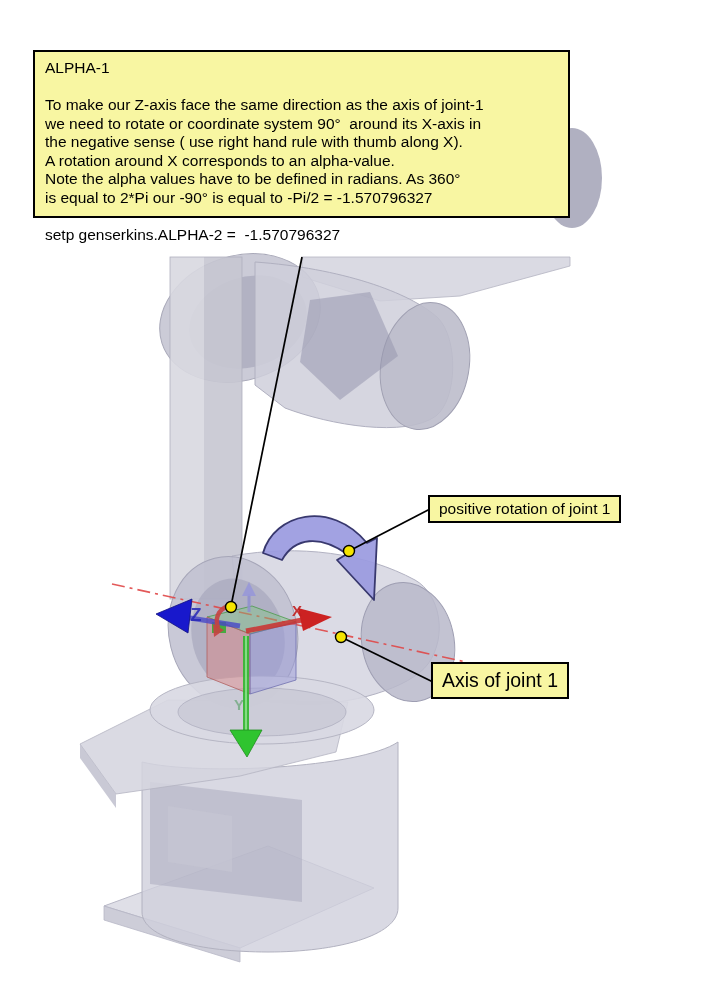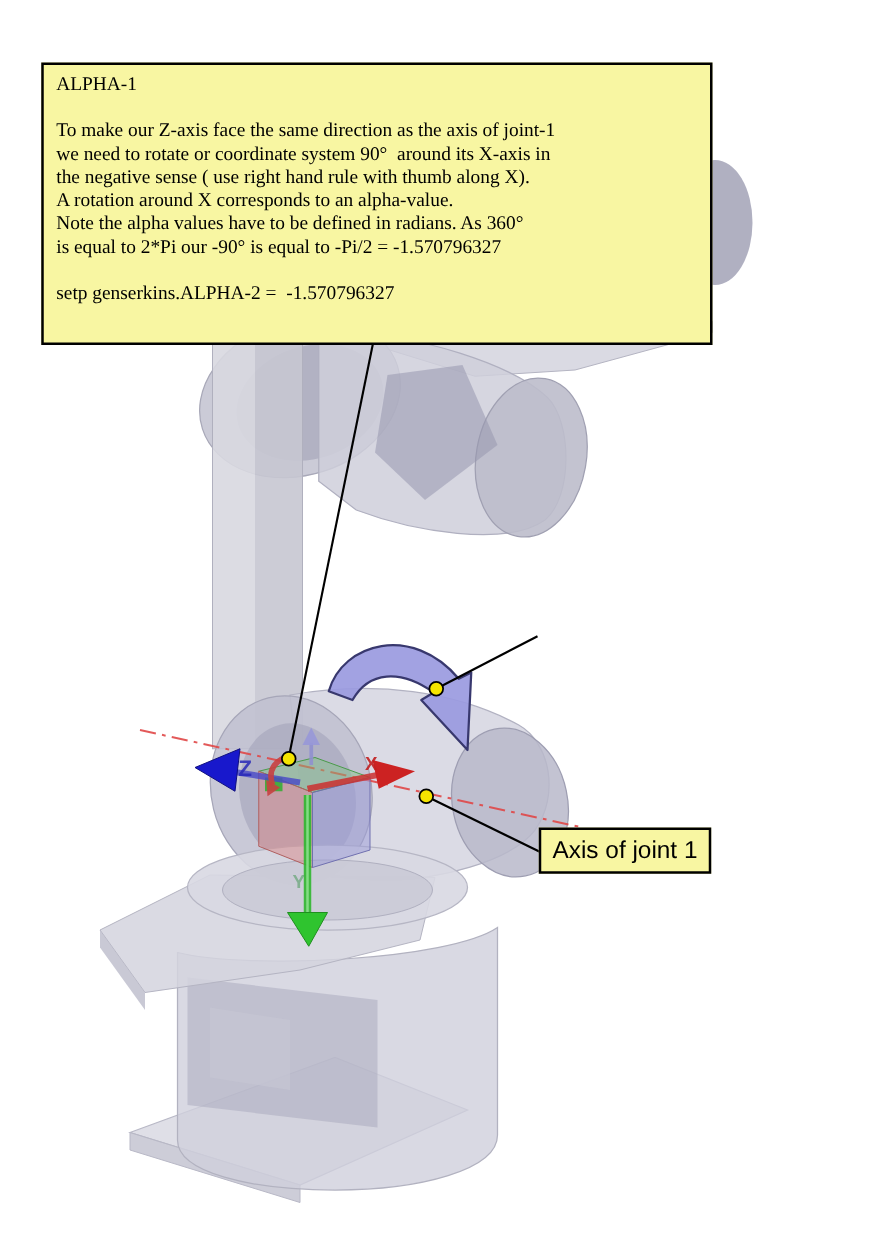--- a/index.html
+++ b/index.html
@@ -8,30 +8,29 @@
     width: 707px;
     height: 1000px;
     background: #ffffff;
     font-family: "Liberation Sans", sans-serif;
     overflow: hidden;
   }
   .stage svg { position: absolute; left: 0; top: 0; }
   .callout-main {
     position: absolute;
     left: 33px; top: 50px;
-    width: 537px; height: 226px;
+    width: 537px; height: 168px;
     box-sizing: border-box;
     background: #f8f6a2;
     border: 2px solid #000000;
     padding: 7px 10px;
     font-size: 15.5px;
     line-height: 18.5px;
     color: #000000;
     z-index: 3;
-    font-family: Liberation Serif, serif;
   }
   .callout-title { white-space: pre; margin-bottom: 18.5px; }
   .callout-body  { white-space: pre; }
   .callout-cmd   { white-space: pre; margin-top: 18.5px; }
   .tag {
     position: absolute;
     box-sizing: border-box;
     background: #f8f6a2;
     border: 2px solid #000000;
     color: #000000;
@@ -143,15 +142,16 @@
     <div class="callout-title">ALPHA-1</div>
     <div class="callout-body">To make our Z-axis face the same direction as the axis of joint-1
 we need to rotate or coordinate system 90°  around its X-axis in
 the negative sense ( use right hand rule with thumb along X).
 A rotation around X corresponds to an alpha-value.
 Note the alpha values have to be defined in radians. As 360°
 is equal to 2*Pi our -90° is equal to -Pi/2 = -1.570796327</div>
     <div class="callout-cmd">setp genserkins.ALPHA-2 =  -1.570796327</div>
   </div>
 
+  <div class="tag tag-rotation">positive rotation of joint 1</div>
   <div class="tag tag-axis">Axis of joint 1</div>
 
 </div>
 
 </body></html>

